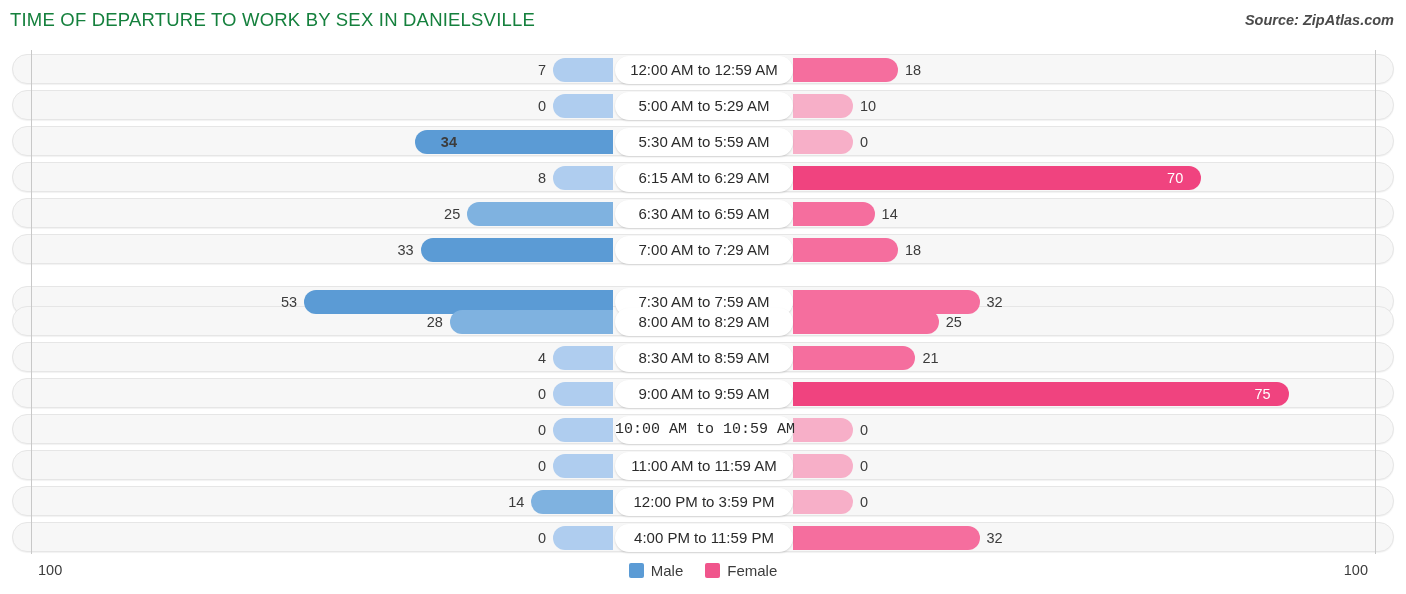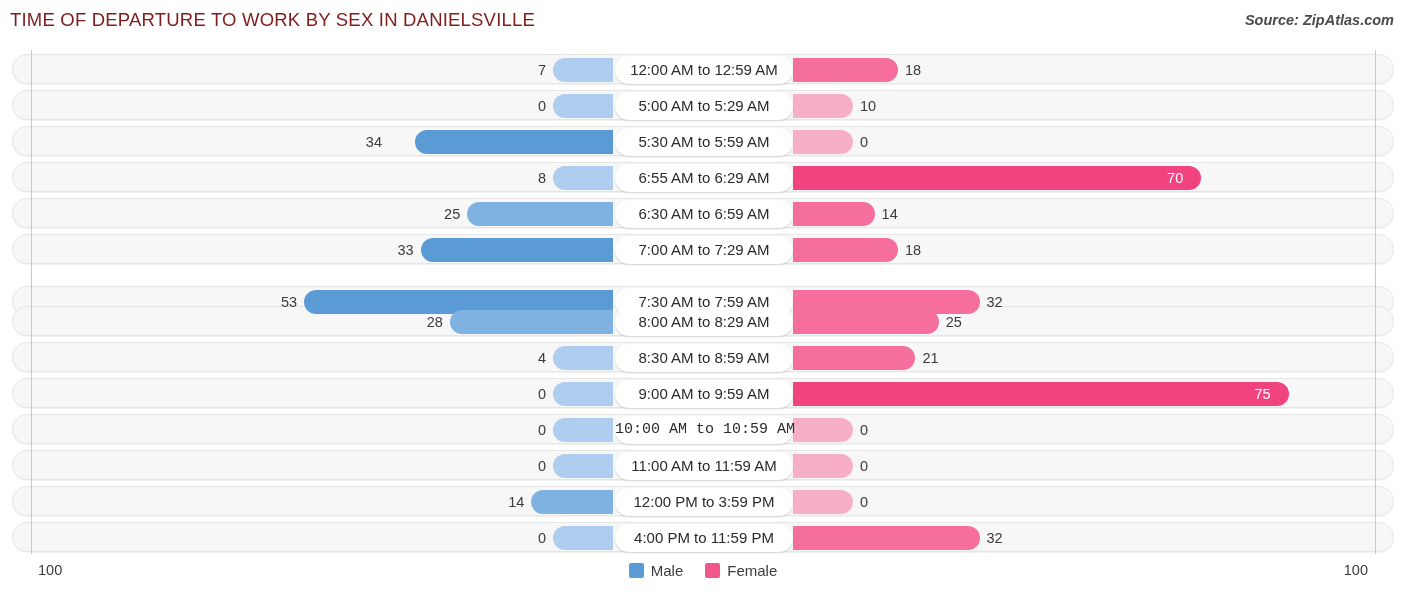--- a/index.html
+++ b/index.html
@@ -21,21 +21,21 @@
   #header {
     position: absolute;
     left: 0; top: 0;
     width: 1406px; height: 42px;
   }
   #page-title {
     position: absolute;
     left: 10px; top: 9px;
     font-size: 18.5px;
     letter-spacing: 0.2px;
-    color: #7f1d1d;
+    color: #15803d;
     font-weight: 400;
     white-space: nowrap;
   }
   #source-label {
     position: absolute;
     right: 12px; top: 12px;
     font-size: 14.5px;
     font-style: italic;
     font-weight: bold;
     color: #4a4a4a;
@@ -176,31 +176,31 @@
       </div>
       <div class="row" style="top: 40px;">
         <div class="bar bar-male" style="right: 780px; width: 60px; background: rgb(175, 205, 239);"></div>
         <div class="val val-left" style="right: 847px;">0</div>
         <div class="bar bar-female" style="left: 780px; width: 60px; background: rgb(247, 175, 200);"></div>
         <div class="val val-right" style="left: 847px;">10</div>
         <div class="cat-pill" style="left: 602px; width: 178px;">5:00 AM to 5:29 AM</div>
       </div>
       <div class="row" style="top: 76px;">
         <div class="bar bar-male" style="right: 780px; width: 198.22px; background: rgb(91, 155, 213);"></div>
-        <div class="val val-left" style="right: 1011px;">34</div>
+        <div class="val val-left" style="right: 936px; font-weight: bold;">34</div>
         <div class="bar bar-female" style="left: 780px; width: 60px; background: rgb(247, 175, 200);"></div>
         <div class="val val-right" style="left: 847px;">0</div>
         <div class="cat-pill" style="left: 602px; width: 178px;">5:30 AM to 5:59 AM</div>
       </div>
       <div class="row" style="top: 112px;">
         <div class="bar bar-male" style="right: 780px; width: 60px; background: rgb(175, 205, 239);"></div>
         <div class="val val-left" style="right: 847px;">8</div>
         <div class="bar bar-female" style="left: 780px; width: 408.1px; background: rgb(240, 67, 127);"></div>
         <div class="val val-right val-inside" style="left: 1154.1px;">70</div>
-        <div class="cat-pill" style="left: 602px; width: 178px;">6:55 AM to 6:29 AM</div>
+        <div class="cat-pill" style="left: 602px; width: 178px;">6:15 AM to 6:29 AM</div>
       </div>
       <div class="row" style="top: 148px;">
         <div class="bar bar-male" style="right: 780px; width: 145.75px; background: rgb(127, 178, 224);"></div>
         <div class="val val-left" style="right: 932.75px;">25</div>
         <div class="bar bar-female" style="left: 780px; width: 81.62px; background: rgb(245, 110, 158);"></div>
         <div class="val val-right" style="left: 868.62px;">14</div>
         <div class="cat-pill" style="left: 602px; width: 178px;">6:30 AM to 6:59 AM</div>
       </div>
       <div class="row" style="top: 184px;">
         <div class="bar bar-male" style="right: 780px; width: 192.39px; background: rgb(91, 155, 213);"></div>

